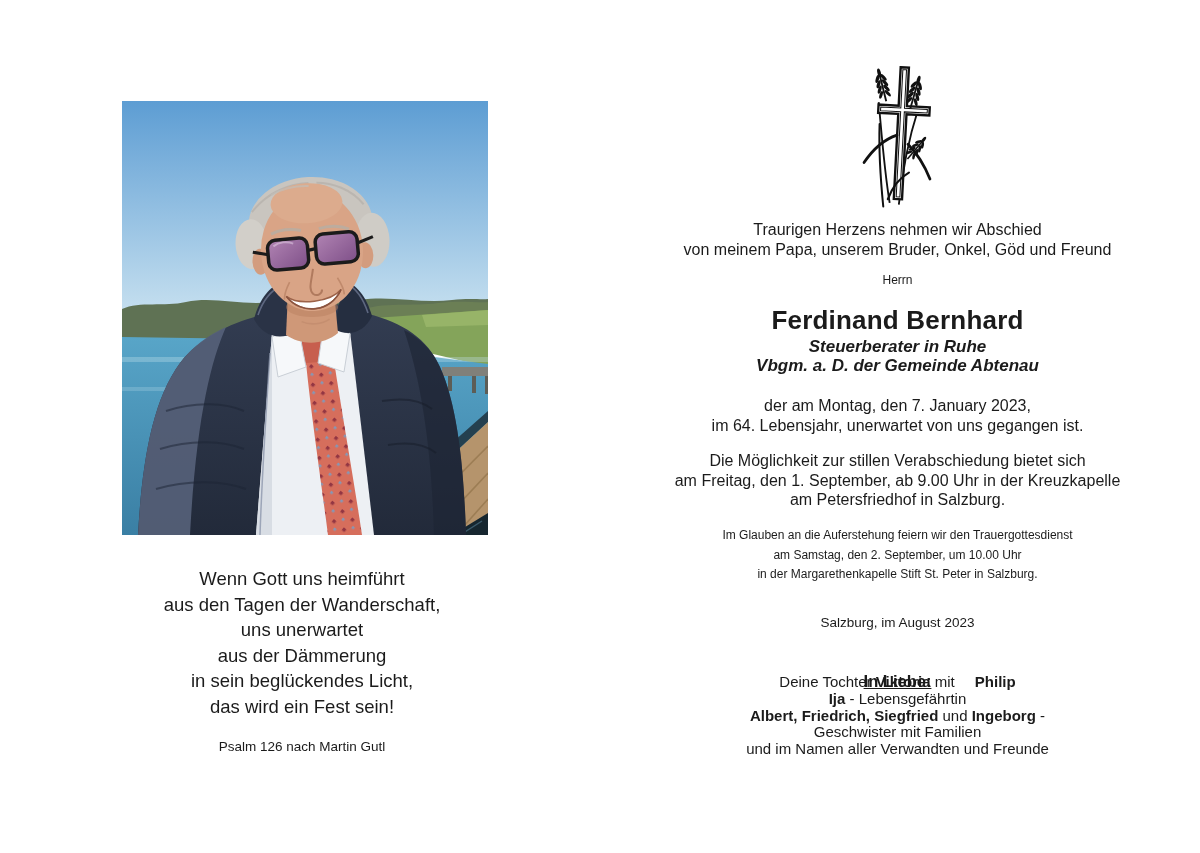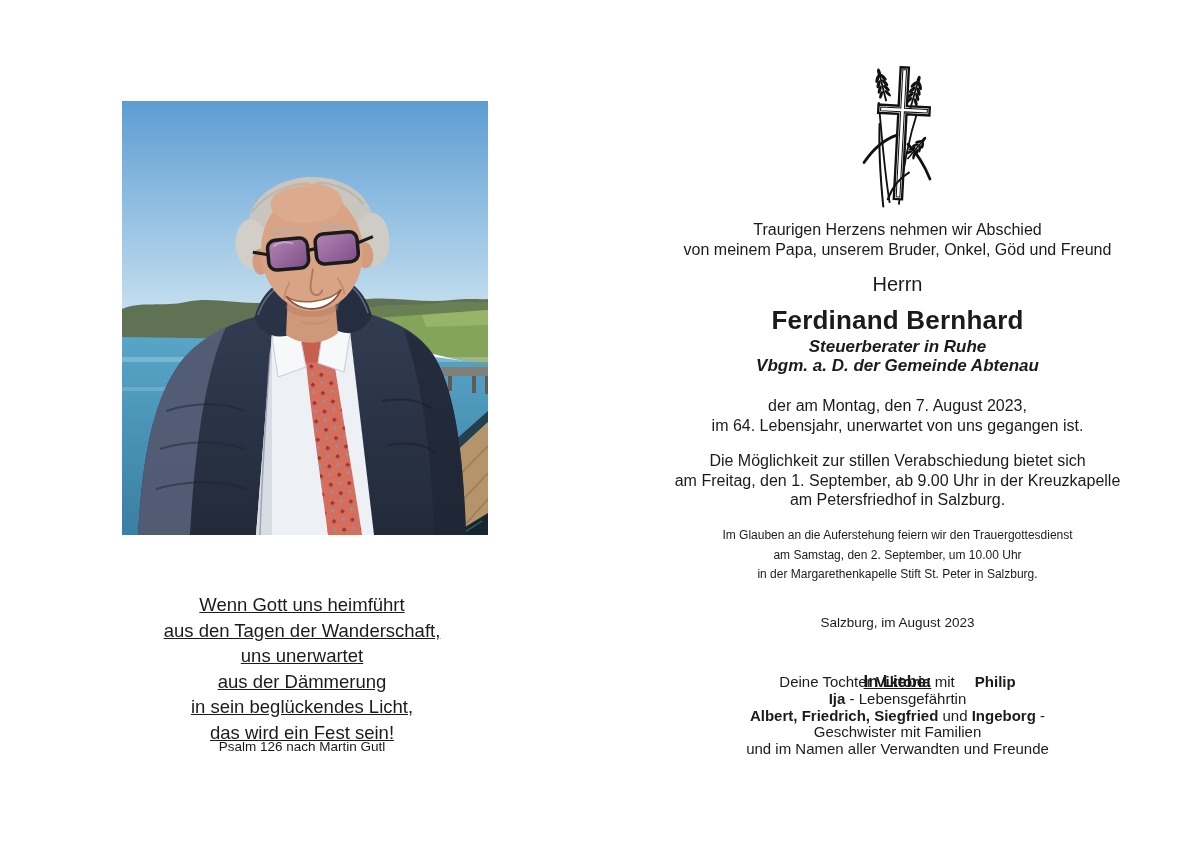--- a/index.html
+++ b/index.html
@@ -12,35 +12,35 @@
     overflow:hidden;
   }
   .abs{position:absolute;}
   
   #photo{
     left:122px;top:101px;width:366px;height:434px;
     overflow:hidden;
   }
   #photo svg{display:block;width:100%;height:100%;}
   #poem{
-    left:60px;top:592px;width:484px;
+    left:60px;top:566px;width:484px;
     text-align:center;
-    font-size:18.5px;line-height:25.5px;text-decoration:underline;
+    font-size:18.5px;line-height:25.5px;
   }
   #poem-attribution{
     left:60px;top:739px;width:484px;
     text-align:center;
     font-size:13.5px;
   }
   
   .rc{left:610px;width:575px;text-align:center;}
   #emblem{left:851px;top:60px;width:92px;height:152px;}
   #emblem svg{display:block;width:100%;height:100%;}
   #intro{top:220px;font-size:16px;line-height:19.5px;}
-  #salutation{top:273px;font-size:20px;}
+  #salutation{top:273px;font-size:12px;}
   #deceased-name{top:305px;font-size:26px;font-weight:bold;line-height:30px;letter-spacing:0.2px;}
   #deceased-titles{top:338px;font-size:17px;font-weight:bold;font-style:italic;line-height:18.5px;}
   #passing{top:396px;font-size:16px;line-height:19.5px;}
   #farewell{top:451px;font-size:16px;line-height:19.5px;}
   #service{top:526px;font-size:12px;line-height:19.5px;}
   #place-date{top:615px;font-size:13.5px;}
   #closing{top:672px;font-size:16.5px;font-weight:bold;text-decoration:underline;}
   #mourners{top:674px;font-size:15px;line-height:16.8px;}
 </style>
 </head>
@@ -225,21 +225,21 @@
   <div id="salutation" class="abs rc">Herrn</div>
 
   <div id="deceased-name" class="abs rc">Ferdinand Bernhard</div>
 
   <div id="deceased-titles" class="abs rc">
     <div>Steuerberater in Ruhe</div>
     <div>Vbgm. a. D. der Gemeinde Abtenau</div>
   </div>
 
   <div id="passing" class="abs rc">
-    <div>der am Montag, den 7. August 2023,</div>
+    <div>der am Montag, den 7. January 2023,</div>
     <div>im 64. Lebensjahr, unerwartet von uns gegangen ist.</div>
   </div>
 
   <div id="farewell" class="abs rc">
     <div>Die Möglichkeit zur stillen Verabschiedung bietet sich</div>
     <div>am Freitag, den 1. September, ab 9.00 Uhr in der Kreuzkapelle</div>
     <div>am Petersfriedhof in Salzburg.</div>
   </div>
 
   <div id="service" class="abs rc">

